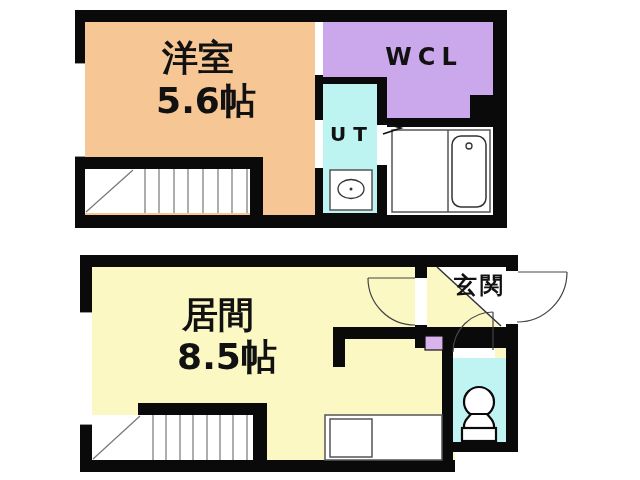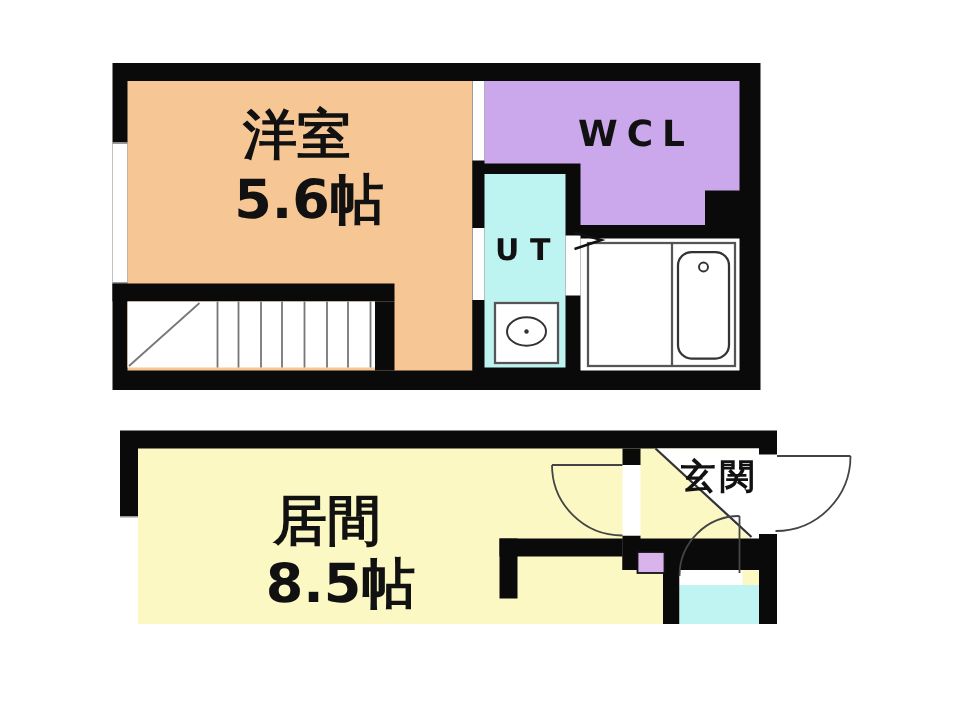--- a/index.html
+++ b/index.html
@@ -1,16 +1,16 @@
 <!DOCTYPE html>
 <html><head>
 <meta charset="utf-8">
 <style>
   html,body{margin:0;padding:0;background:#ffffff;}
-  .canvas{position:relative;width:640px;height:384px;background:#ffffff;overflow:hidden;margin-top:32px;}
+  .canvas{position:relative;width:640px;height:480px;background:#ffffff;overflow:hidden;}
   svg{display:block;}
   .jp-label{font-family:"DejaVu Sans",sans-serif;font-weight:bold;fill:#111111;}
   .room-name{font-size:36px;}
   .room-size{font-size:36px;}
   .wcl-label{font-size:24px;letter-spacing:6px;}
   .ut-label{font-size:20px;letter-spacing:7px;}
   .genkan-label{font-size:23px;letter-spacing:3px;}
   .fixture{fill:#ffffff;stroke:#555555;stroke-width:1.5;}
   .fixture-dark{fill:#ffffff;stroke:#333333;stroke-width:1.5;}
   .stair-line{stroke:#777777;stroke-width:1.2;fill:none;}

